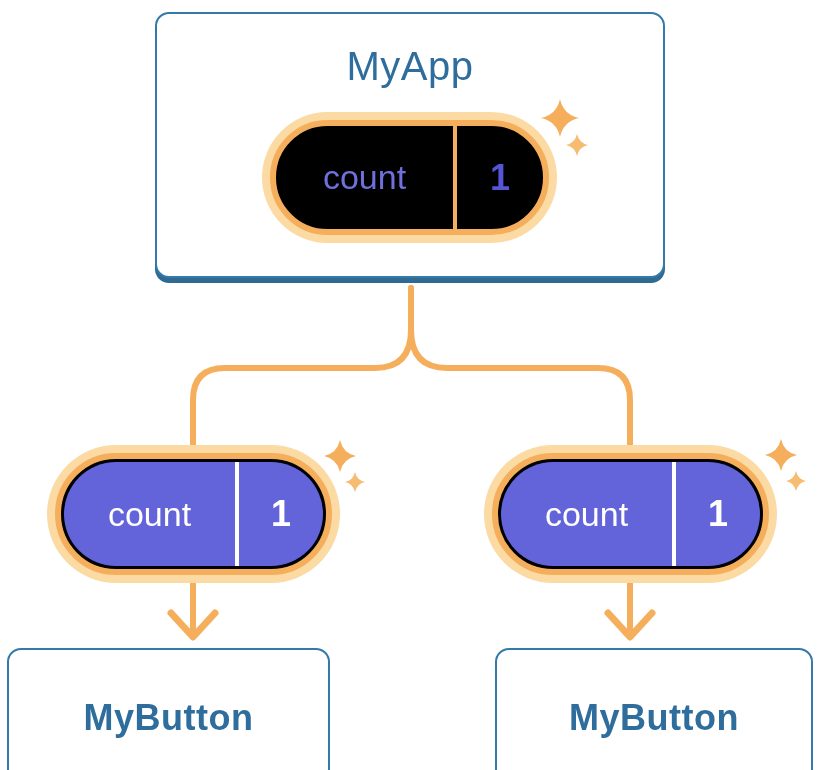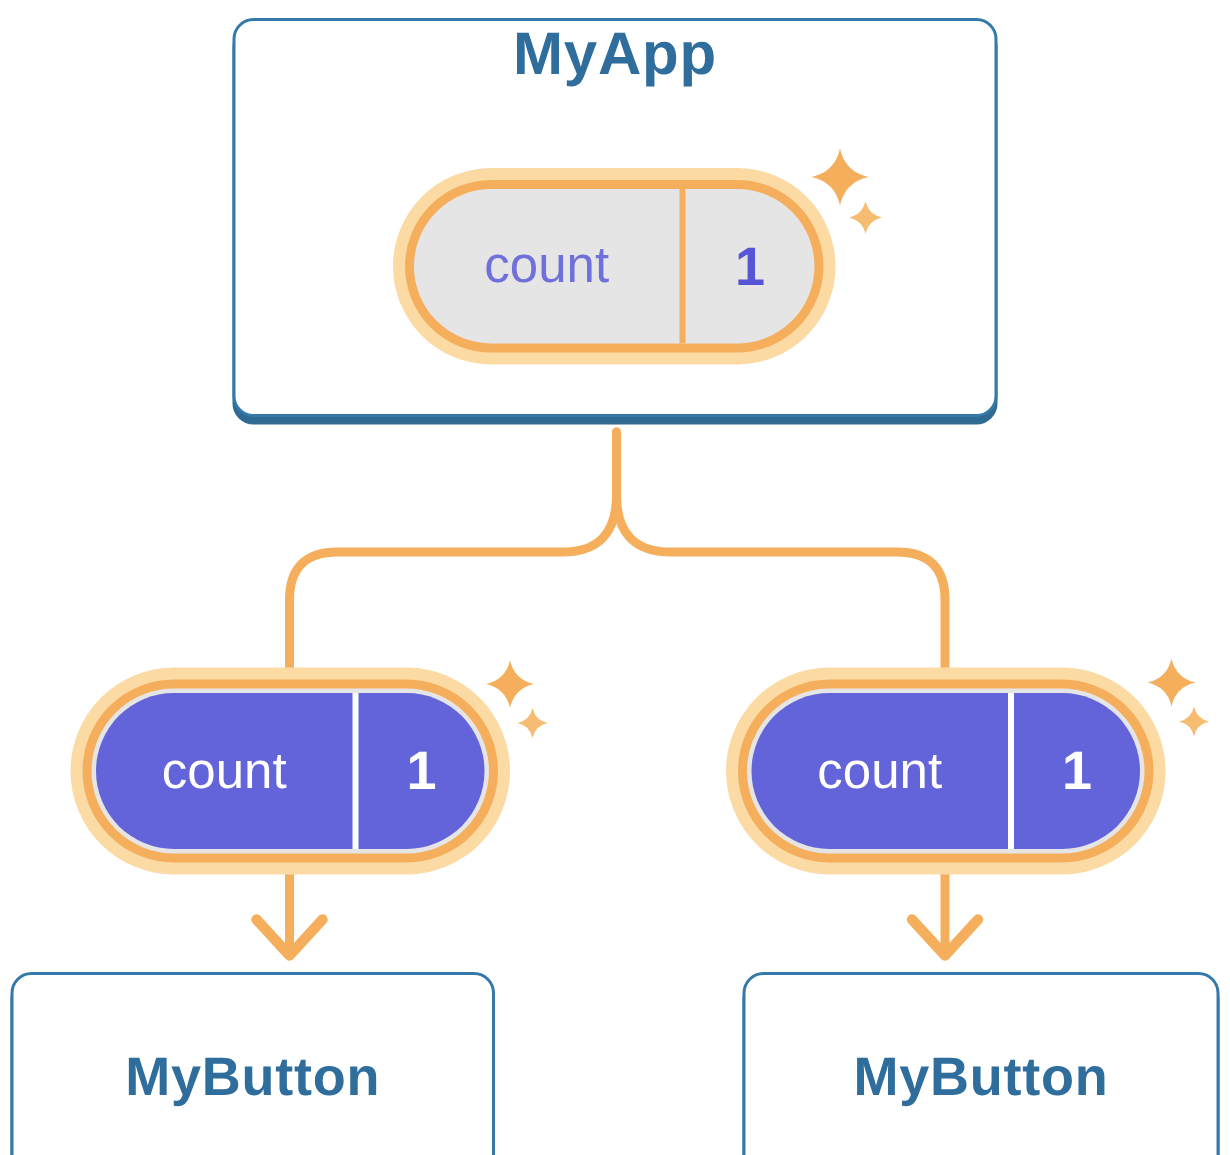--- a/index.html
+++ b/index.html
@@ -29,23 +29,24 @@
     border: 2px solid #3579A8;
     border-radius: 14px;
     z-index: 1;
   }
   .top-card {
     left: 155px; top: 12px;
     width: 510px; height: 266px;
     box-shadow: 0 5px 0 #2F6A93;
   }
   .card-title {
+    margin-top: 30px;
     text-align: center;
     font-size: 40px;
-    font-weight: 700;
+    font-weight: 400;
     color: #2E6D9C;
     letter-spacing: 0.5px;
   }
   .child-card {
     top: 648px;
     height: 140px;
     box-shadow: 0 4px 0 #2F6A93;
     display: flex;
     align-items: center;
     justify-content: center;
@@ -54,21 +55,21 @@
   .child-card.right { left: 495px; width: 318px; }
   .child-title {
     font-size: 36px;
     font-weight: 600;
     color: #2E6D9C;
     letter-spacing: 0.5px;
   }
 
   .pill {
     position: absolute;
-    background: #e5e5e5;
+    background: #000000;
     border: 6px solid #F5AF5C;
     border-radius: 999px;
     box-shadow: 0 0 0 8px #FBDAA4;
     display: flex;
     z-index: 2;
   }
   .pill-light {
     left: 270px; top: 120px;
     width: 279px; height: 115px;
     overflow: hidden;

